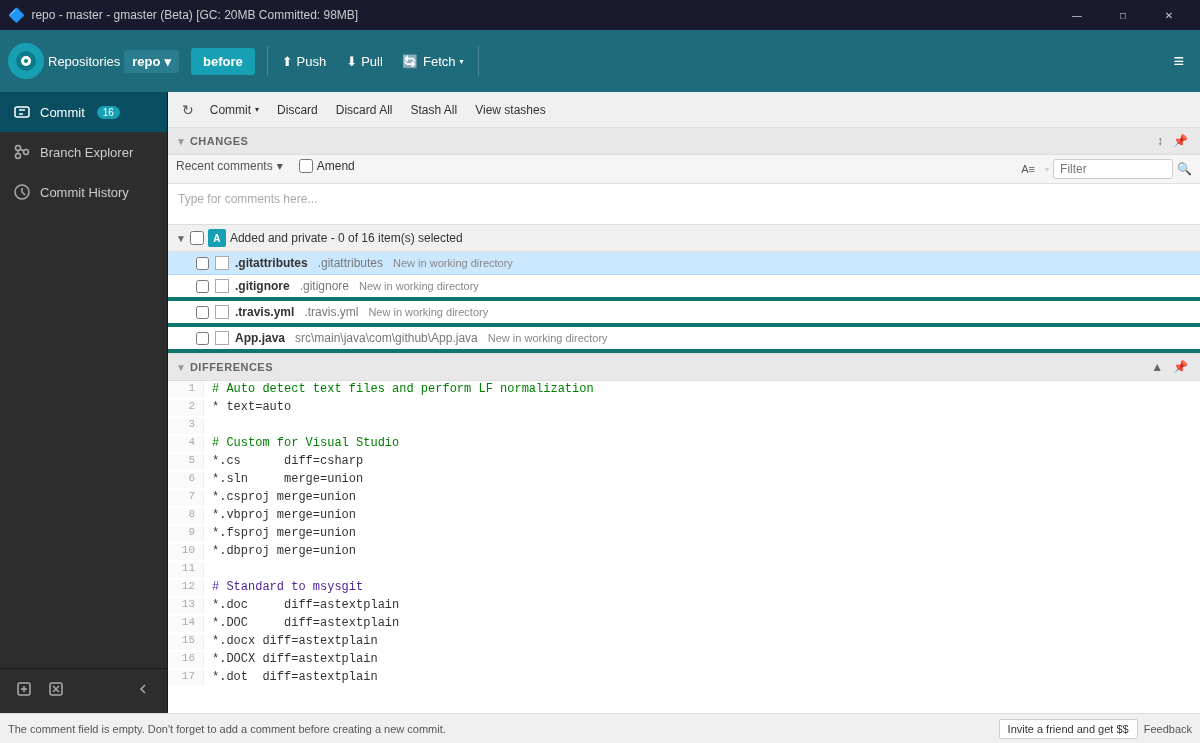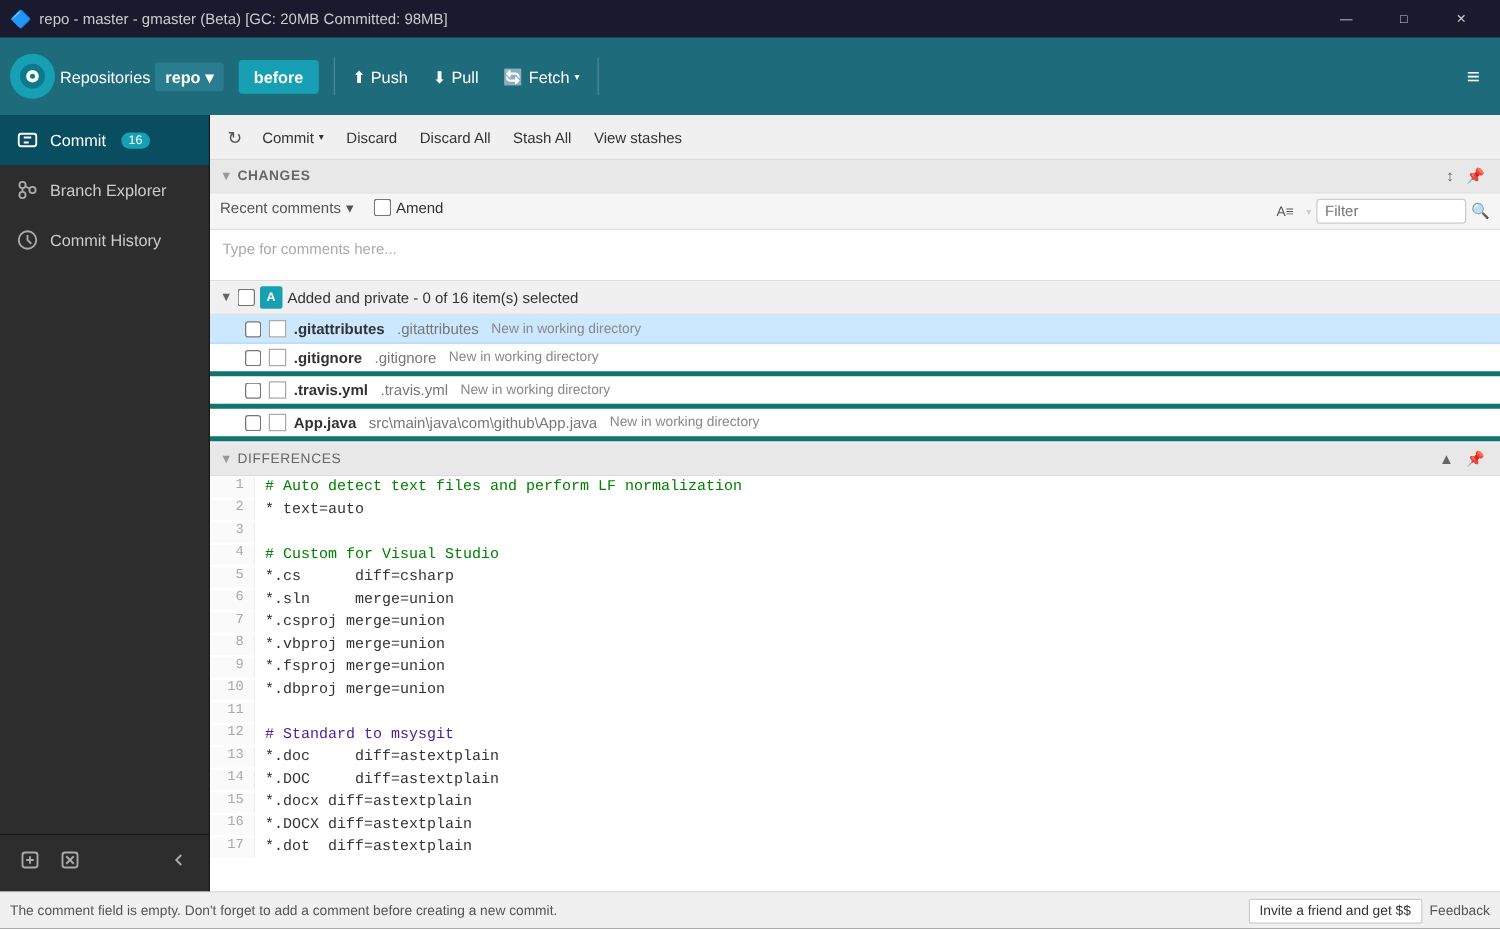--- a/index.html
+++ b/index.html
@@ -184,21 +184,21 @@
     #differences-section {
       flex: 1;
       display: flex;
       flex-direction: column;
       overflow: hidden;
       background: white;
     }
     .diff-header {
       display: flex; align-items: center; padding: 4px 8px; background: #e8e8e8; border-bottom: 1px solid #ddd; font-size: 11px; color: #666; gap: 4px;
     }
-    .diff-title { flex: 1; font-weight: 400; text-transform: uppercase; letter-spacing: 0.5px; }
+    .diff-title { flex: 1; font-weight: 700; text-transform: uppercase; letter-spacing: 0.5px; }
     .diff-header-actions { display: flex; gap: 2px; }
     .diff-content-title {
       padding: 4px 12px; font-size: 12px; color: #555; border-bottom: 1px solid #eee; background: #fafafa;
     }
     .diff-code {
       flex: 1; overflow-y: auto; background: white; font-family: 'Courier New', monospace; font-size: 12px;
     }
     .diff-line {
       display: flex; min-height: 18px; padding: 1px 0;
     }

